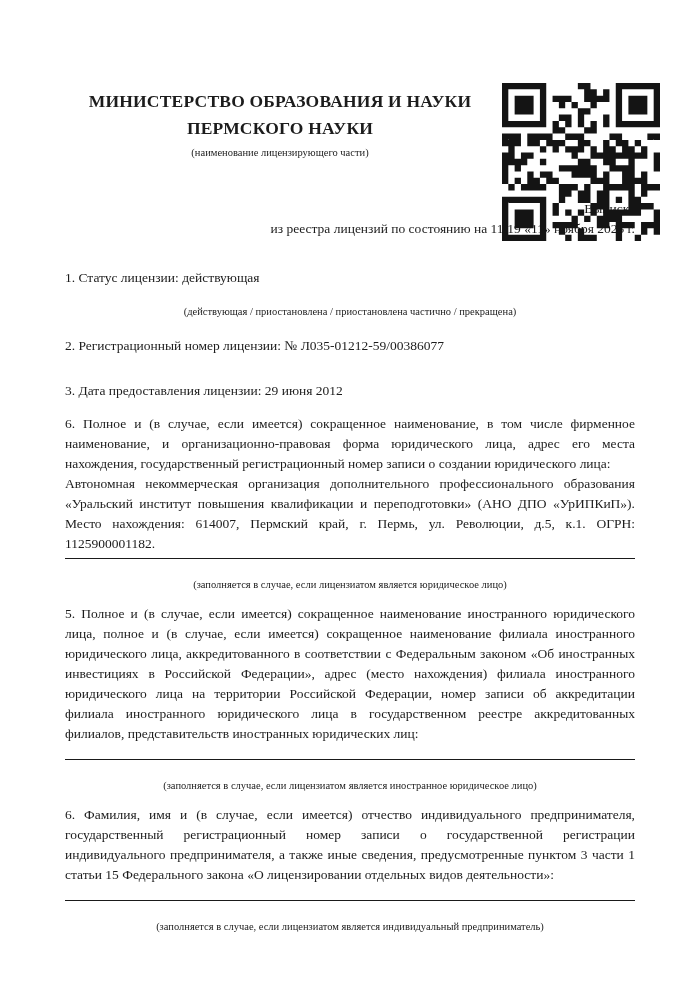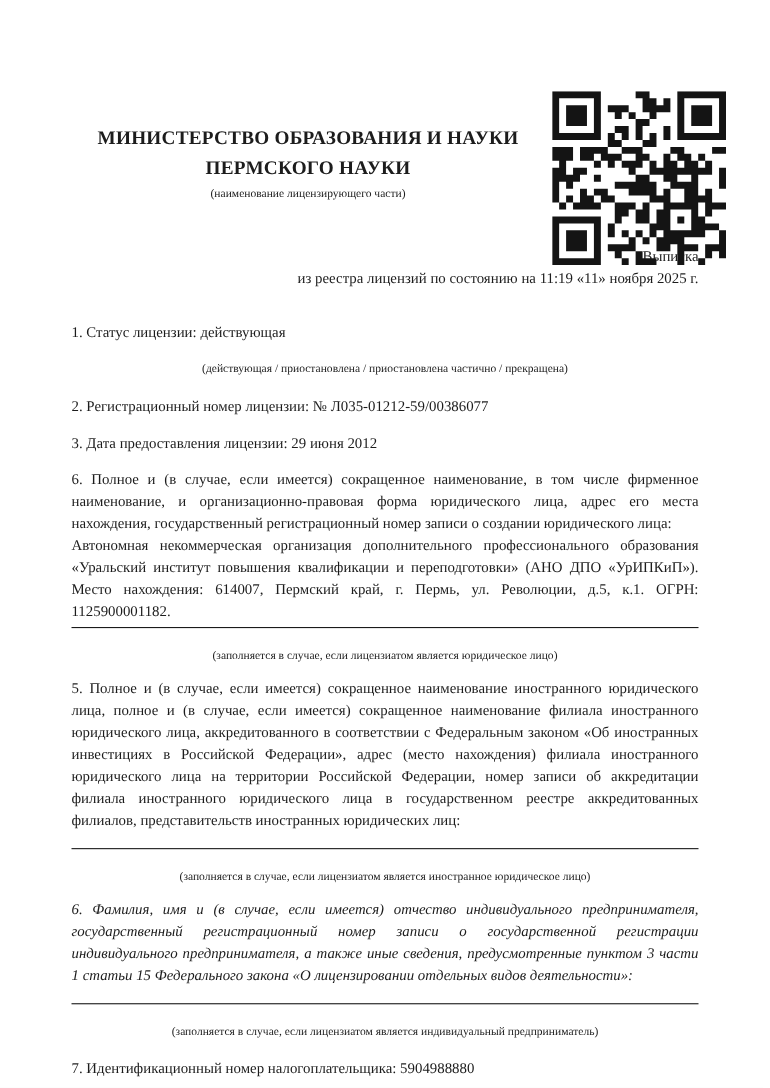--- a/index.html
+++ b/index.html
@@ -16,21 +16,21 @@
     font-family: "Liberation Serif", "DejaVu Serif", serif;
     color: #1c1c1c;
     overflow: hidden;
     box-sizing: border-box;
     padding: 0 65px;
   }
   
   .header { position: relative; }
   .header-text {
     width: 430px;
-    padding-top: 112px;
+    padding-top: 88px;
     text-align: center;
   }
   .ministry-line {
     font-weight: bold;
     font-size: 17.5px;
     line-height: 27px;
     letter-spacing: 0.2px;
   }
   .org-caption {
     margin-top: 4px;
@@ -53,37 +53,37 @@
     line-height: 20px;
   }
   
   .field {
     margin: 0;
     font-size: 13.5px;
     line-height: 17px;
   }
   .f1 { margin-top: 30px; }
   .f2 { margin-top: 19px; }
-  .f3 { margin-top: 16px; }
+  .f3 { margin-top: 28px; }
   .f7 { margin-top: 17px; }
   .caption {
     margin-top: 19px;
     text-align: center;
     font-size: 10.5px;
     line-height: 13px;
   }
   .para {
     margin: 0;
     font-size: 13.5px;
     line-height: 20px;
     text-align: justify;
   }
   .q4 { margin-top: 15px; }
   .q5 { margin-top: 13px; }
-  .q6 { margin-top: 13px; font-style: italic; }
+  .q6 { margin-top: 13px; }
   .rule {
     border: none;
     border-top: 1.6px solid #1a1a1a;
     margin: 4px 0 0 0;
   }
   .rule-blank {
     margin-top: 15px;
   }
 </style>
 </head>
@@ -130,15 +130,14 @@
     <div class="caption">(заполняется в случае, если лицензиатом является иностранное юридическое лицо)</div>
   </div>
 
   <div>
     <p class="para q6">6. Фамилия, имя и (в случае, если имеется) отчество индивидуального предпринимателя, государственный регистрационный номер записи о государственной регистрации индивидуального предпринимателя, а также иные сведения, предусмотренные пунктом 3 части 1 статьи 15 Федерального закона «О лицензировании отдельных видов деятельности»:</p>
     <p class="para"></p>
     <hr class="rule rule-blank">
     <div class="caption">(заполняется в случае, если лицензиатом является индивидуальный предприниматель)</div>
   </div>
 
-  <p class="field f7"><span>7. Идентификационный номер налогоплательщика:</span> <span>5904988880</span></p>
 
 </div>
 
 </body></html>

